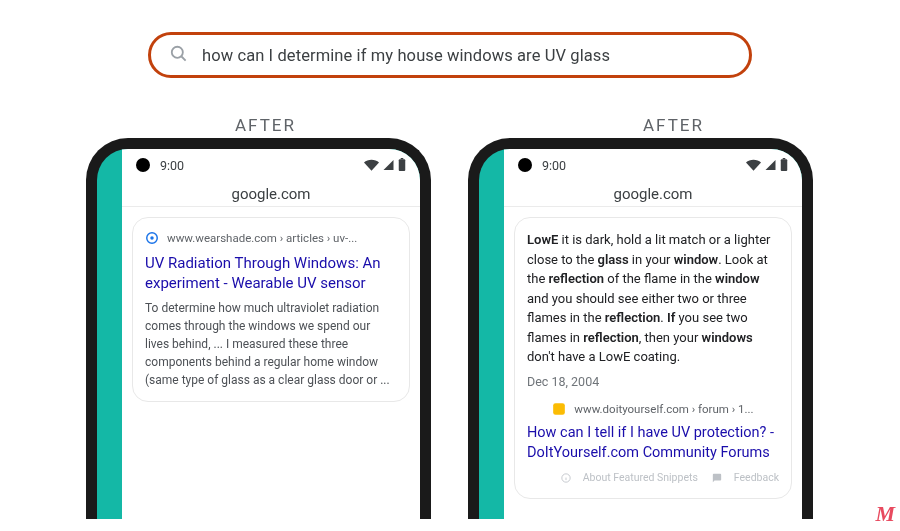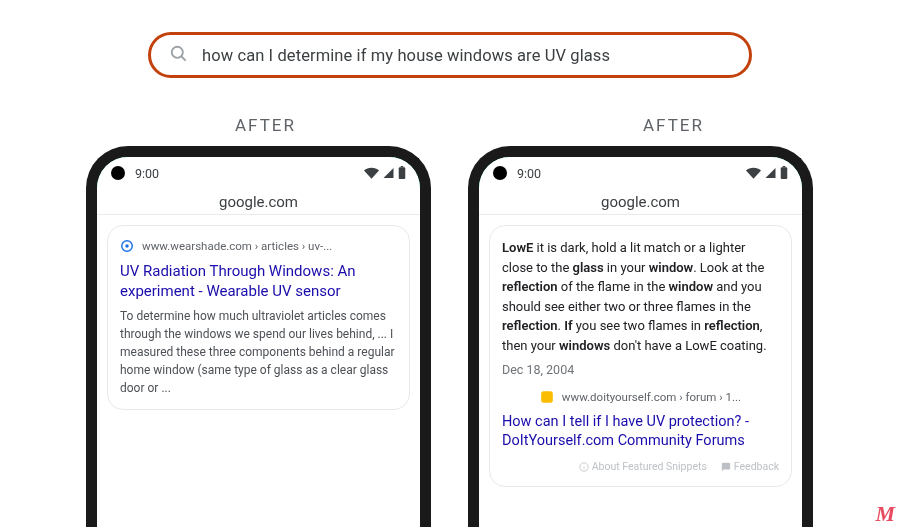--- a/index.html
+++ b/index.html
@@ -49,28 +49,29 @@
       top: 115px;
       left: 235px;
     }
     .label-after {
       top: 115px;
       left: 643px;
       text-align: right;
     }
     .phone {
       position: absolute;
-      top: 146px;
+      top: 138px;
       width: 345px;
       height: 381px;
       border: 11px solid #1a1a1a;
       border-bottom: none;
       border-radius: 42px 42px 0 0;
-      background: #5eead4;
+      background: #14b8a6;
       overflow: hidden;
+      padding-left: 25px;
     }
     .phone-before {
       left: 86px;
     }
     .phone-after {
       left: 468px;
     }
     .phone::after {
       content: "";
       position: absolute;
@@ -190,21 +191,21 @@
       justify-content: flex-end;
       gap: 14px;
       font-size: 10.5px;
       color: #bdc1c6;
       margin-top: 8px;
       align-items: center;
     }
     .footer-row .footer-item {
       display: flex;
       align-items: center;
-      gap: 3px;
+      gap: 12px;
     }
     .watermark {
       position: absolute;
       right: 6px;
       bottom: 4px;
       font-family: Georgia, serif;
       font-style: italic;
       font-size: 22px;
       color: #e84a5f;
       font-weight: bold;
@@ -253,21 +254,21 @@
         <div class="breadcrumb">
           <span class="favicon">
             <svg width="14" height="14" viewBox="0 0 24 24">
                 <circle cx="12" cy="12" r="9" fill="none" stroke="#1a73e8" stroke-width="2.5"></circle>
                 <circle cx="12" cy="12" r="3" fill="#1a73e8"></circle>
               </svg>
           </span>
           <span>www.wearshade.com › articles › uv-...</span>
         </div>
         <div class="result-title">UV Radiation Through Windows: An experiment - Wearable UV sensor</div>
-        <div class="result-snippet">To determine how much ultraviolet articles comes through the windows we spend our lives behind, ... I measured these three components behind a regular home window (same type of glass as a clear glass door or  ...</div>
+        <div class="result-snippet">To determine how much ultraviolet radiation comes through the windows we spend our lives behind, ... I measured these three components behind a regular home window (same type of glass as a clear glass door or  ...</div>
       </div>
     </div>
   </div>
 </div>
 
 <div class="phone phone-after">
   <div class="phone-inner">
     <div class="status-bar">
       <span class="camera-hole"></span>
       <span class="time">9:00</span>

